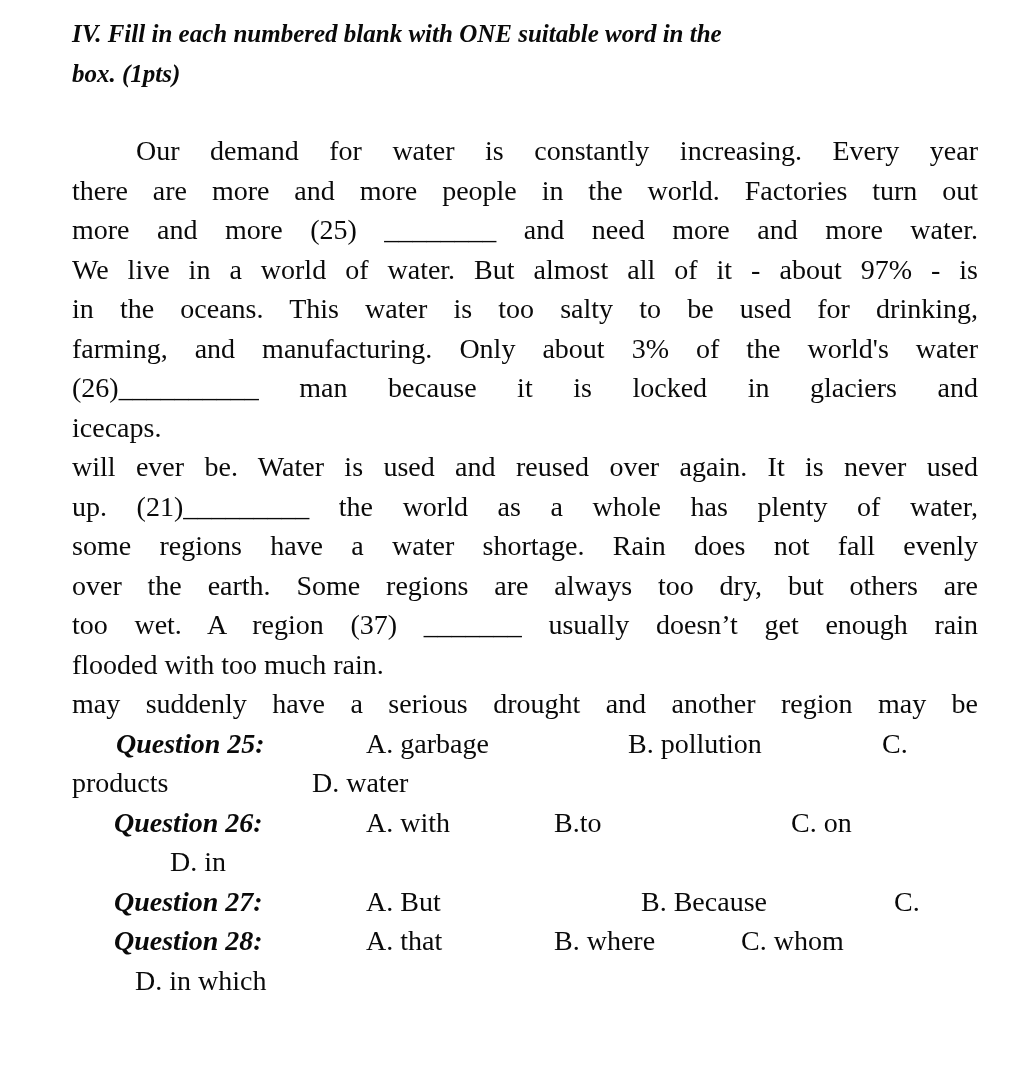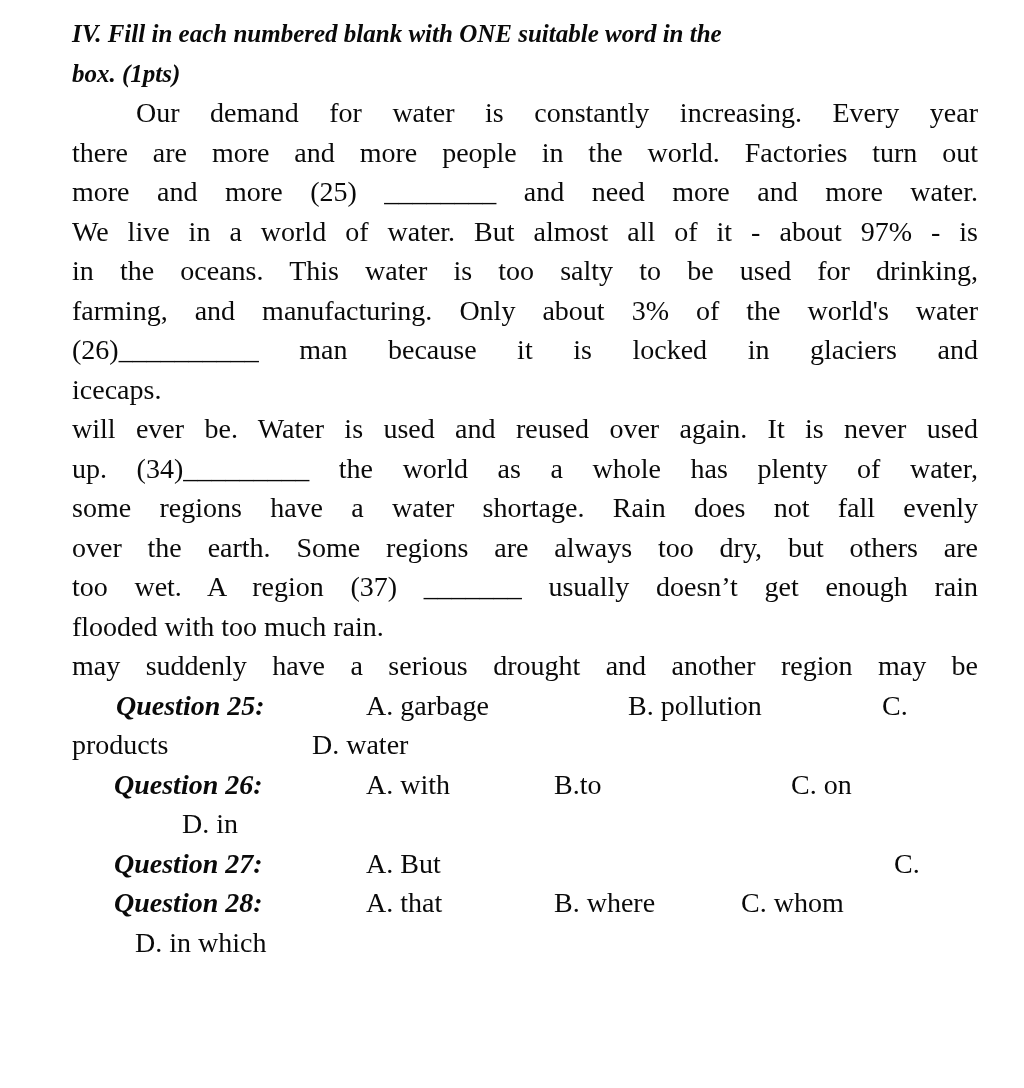--- a/index.html
+++ b/index.html
@@ -32,20 +32,21 @@
   }
   .line {
     text-align: justify;
   }
   
   .line.j {
     text-align-last: justify;
   }
   .line.ind {
     text-indent: 64px;
+    margin-top: 38px;
   }
   
   .qline {
     position: relative;
     height: 39.5px;
   }
   .qline span {
     position: absolute;
     top: 0;
     white-space: nowrap;
@@ -66,21 +67,21 @@
   <div class="line j ind">Our demand for water is constantly increasing. Every year</div>
   <div class="line j">there are more and more people in the world. Factories turn out</div>
   <div class="line j">more and more (25) ________ and need more and more water.</div>
   <div class="line j">We live in a world of water. But almost all of it - about 97% - is</div>
   <div class="line j">in the oceans. This water is too salty to be used for drinking,</div>
   <div class="line j">farming, and manufacturing. Only about 3% of the world's water</div>
   <div class="line j">(26)__________ man because it is locked in glaciers and</div>
   <div class="line">icecaps.</div>
 
   <div class="line j">will ever be. Water is used and reused over again. It is never used</div>
-  <div class="line j">up. (34)_________ the world as a whole has plenty of water,</div>
+  <div class="line j">up. (21)_________ the world as a whole has plenty of water,</div>
   <div class="line j">some regions have a water shortage. Rain does not fall evenly</div>
   <div class="line j">over the earth. Some regions are always too dry, but others are</div>
   <div class="line j">too wet. A region (37) _______ usually doesn’t get enough rain</div>
   <div class="line">flooded with too much rain.</div>
   <div class="line j">may suddenly have a serious drought and another region may be</div>
 
   <div class="qline">
     <span class="qlabel" style="left:44px">Question 25:</span>
     <span style="left:294px">A. garbage</span>
     <span style="left:556px">B. pollution</span>
@@ -91,26 +92,27 @@
     <span style="left:240px">D. water</span>
   </div>
 
   <div class="qline">
     <span class="qlabel" style="left:42px">Question 26:</span>
     <span style="left:294px">A. with</span>
     <span style="left:482px">B.to</span>
     <span style="left:719px">C. on</span>
   </div>
   <div class="qline">
-    <span style="left:110px">D. in</span>
+    <span style="left:98px">D. in</span>
   </div>
 
   <div class="qline">
     <span class="qlabel" style="left:42px">Question 27:</span>
     <span style="left:294px">A. But</span>
+    <span style="left:569px">B. Because</span>
     <span style="left:822px">C.</span>
   </div>
 
   <div class="qline">
     <span class="qlabel" style="left:42px">Question 28:</span>
     <span style="left:294px">A. that</span>
     <span style="left:482px">B. where</span>
     <span style="left:669px">C. whom</span>
   </div>
   <div class="qline">

